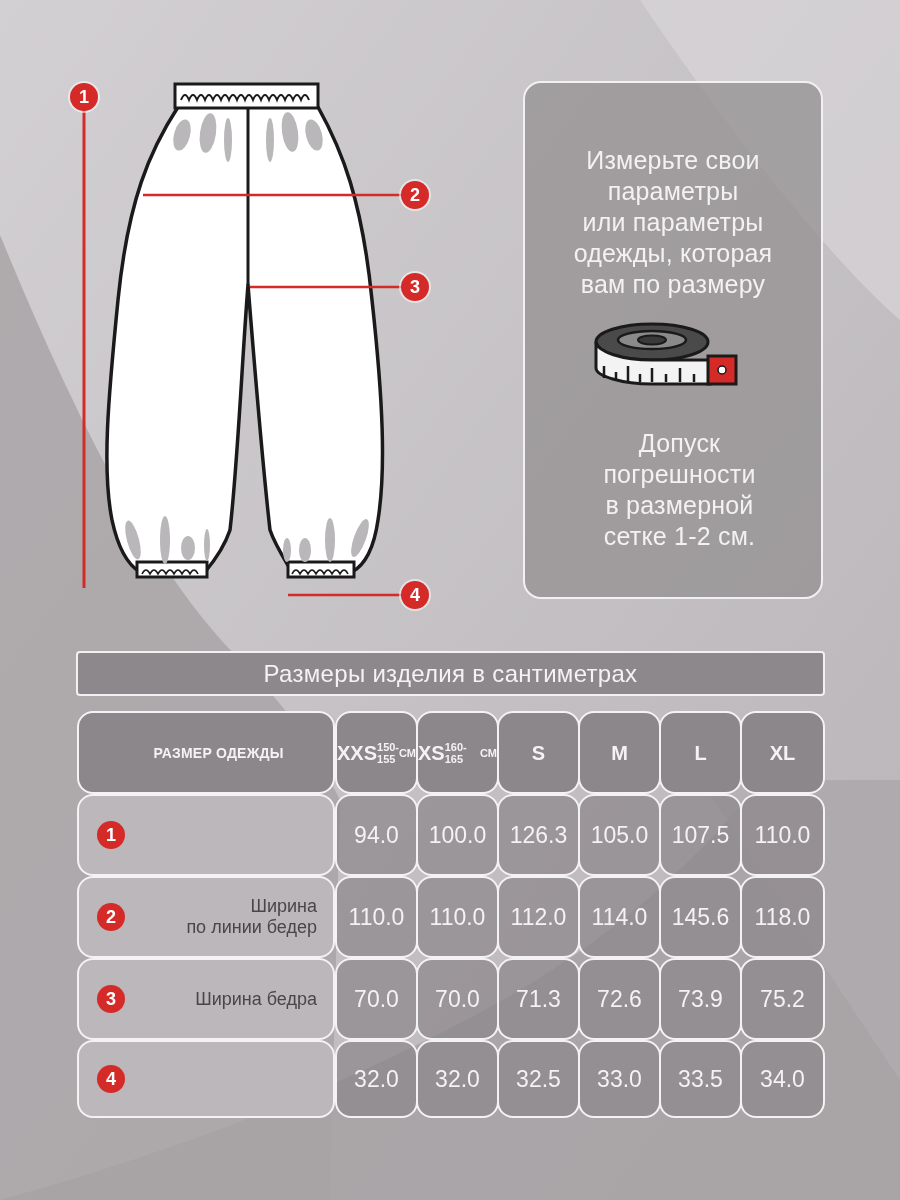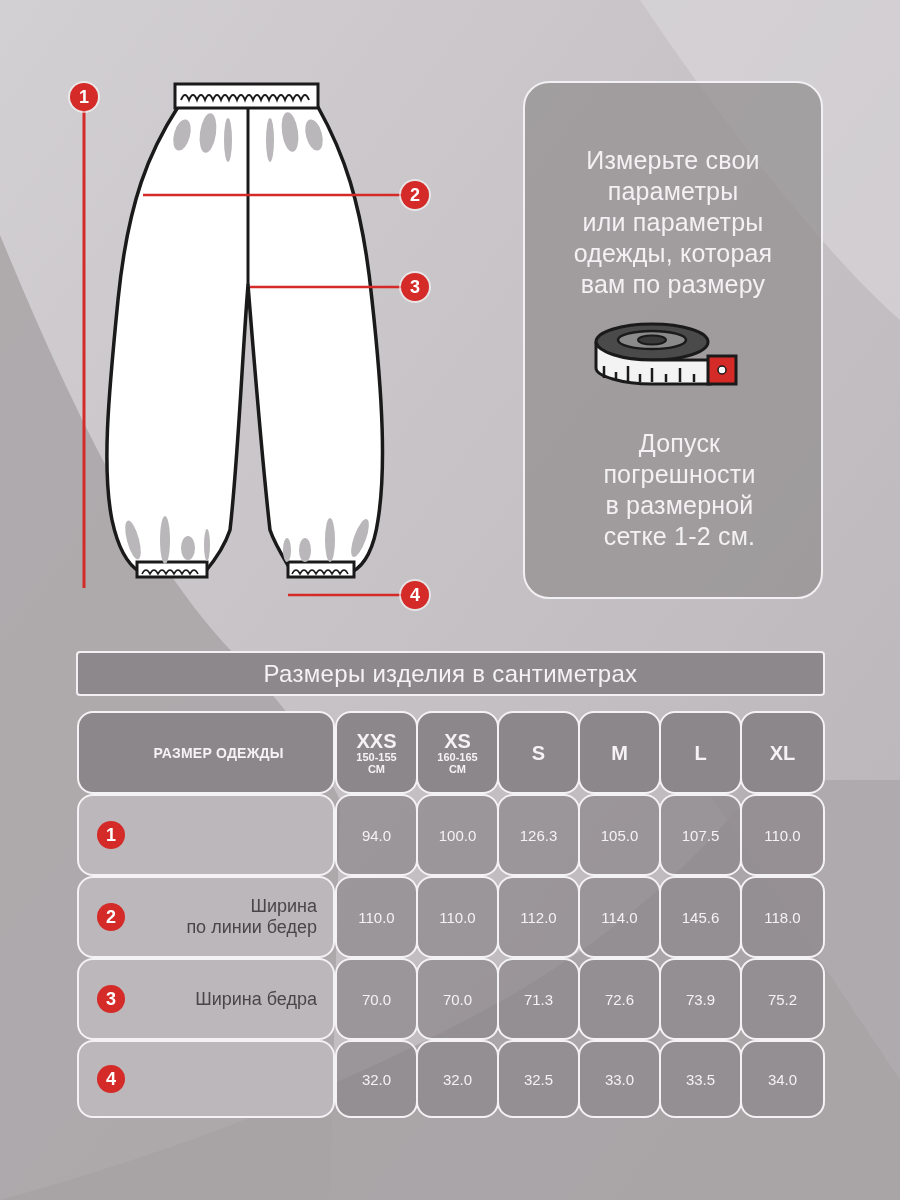--- a/index.html
+++ b/index.html
@@ -15,21 +15,21 @@
   .marker {
     position: absolute; width: 28px; height: 28px; border-radius: 50%;
     background: #d42a28; color: #fff; font-weight: bold; font-size: 18px;
     display: flex; align-items: center; justify-content: center;
     box-shadow: 0 0 0 2px rgba(255,255,255,0.55);
   }
 
   
   .info-card {
     position: absolute; left: 523px; top: 81px; width: 300px; height: 518px;
-    border: 2px solid #f2f0f2; border-radius: 26px; box-sizing: border-box;
+    border: 2px solid #f2f0f2; border-radius: 18px; box-sizing: border-box;
     background: rgba(150,146,148,0.78);
     color: #f3f1f3; text-align: center;
   }
   .info-text {
     position: absolute; left: 0; right: 0; font-size: 25px; line-height: 31px;
     white-space: pre-line; letter-spacing: 0.2px;
   }
   .info-top { top: 62px; }
   .info-bottom { top: 345px; padding-left: 13px; }
   .tape { position: absolute; left: 67px; top: 237px; }
@@ -46,33 +46,33 @@
   .cell {
     position: absolute; box-sizing: border-box;
     border: 2px solid #f4f2f4; border-radius: 16px;
     display: flex; align-items: center; justify-content: center;
     color: #f4f2f4;
   }
   .hdr { background: #8c878a; font-weight: bold; }
   .hdr-label { font-size: 14px; letter-spacing: 0.2px; margin-left: 25px; }
   .size-main { font-size: 20px; font-weight: bold; line-height: 20px; }
   .size-sub { font-size: 11px; font-weight: bold; line-height: 12px; }
-  .size-stack { display: flex; flex-direction: column; align-items: center; }
+  .size-stack { display: flex; flex-direction: row; align-items: center; }
   .rowlabel {
     background: #bcb7bb; color: #4a4648; justify-content: flex-end;
     padding-right: 16px; font-size: 18px; line-height: 21px; text-align: right;
   }
   .rowlabel .lbl { white-space: pre-line; }
   .rowlabel .num {
     position: absolute; left: 18px; top: 50%; transform: translateY(-50%);
     width: 28px; height: 28px; border-radius: 50%; background: #d42a28;
     color: #fff; font-weight: bold; font-size: 18px;
     display: flex; align-items: center; justify-content: center;
   }
-  .val { background: rgba(140,135,138,0.72); font-size: 15px; }
+  .val { background: rgba(140,135,138,0.72); font-size: 23px; }
 </style>
 </head>
 <body>
 
 <svg class="bg-svg" width="900" height="1200" viewBox="0 0 900 1200">
   <defs>
     <linearGradient id="g1" x1="0" y1="0" x2="1" y2="1">
       <stop offset="0" stop-color="#d3d0d3"></stop>
       <stop offset="1" stop-color="#b7b3b6"></stop>
     </linearGradient>

